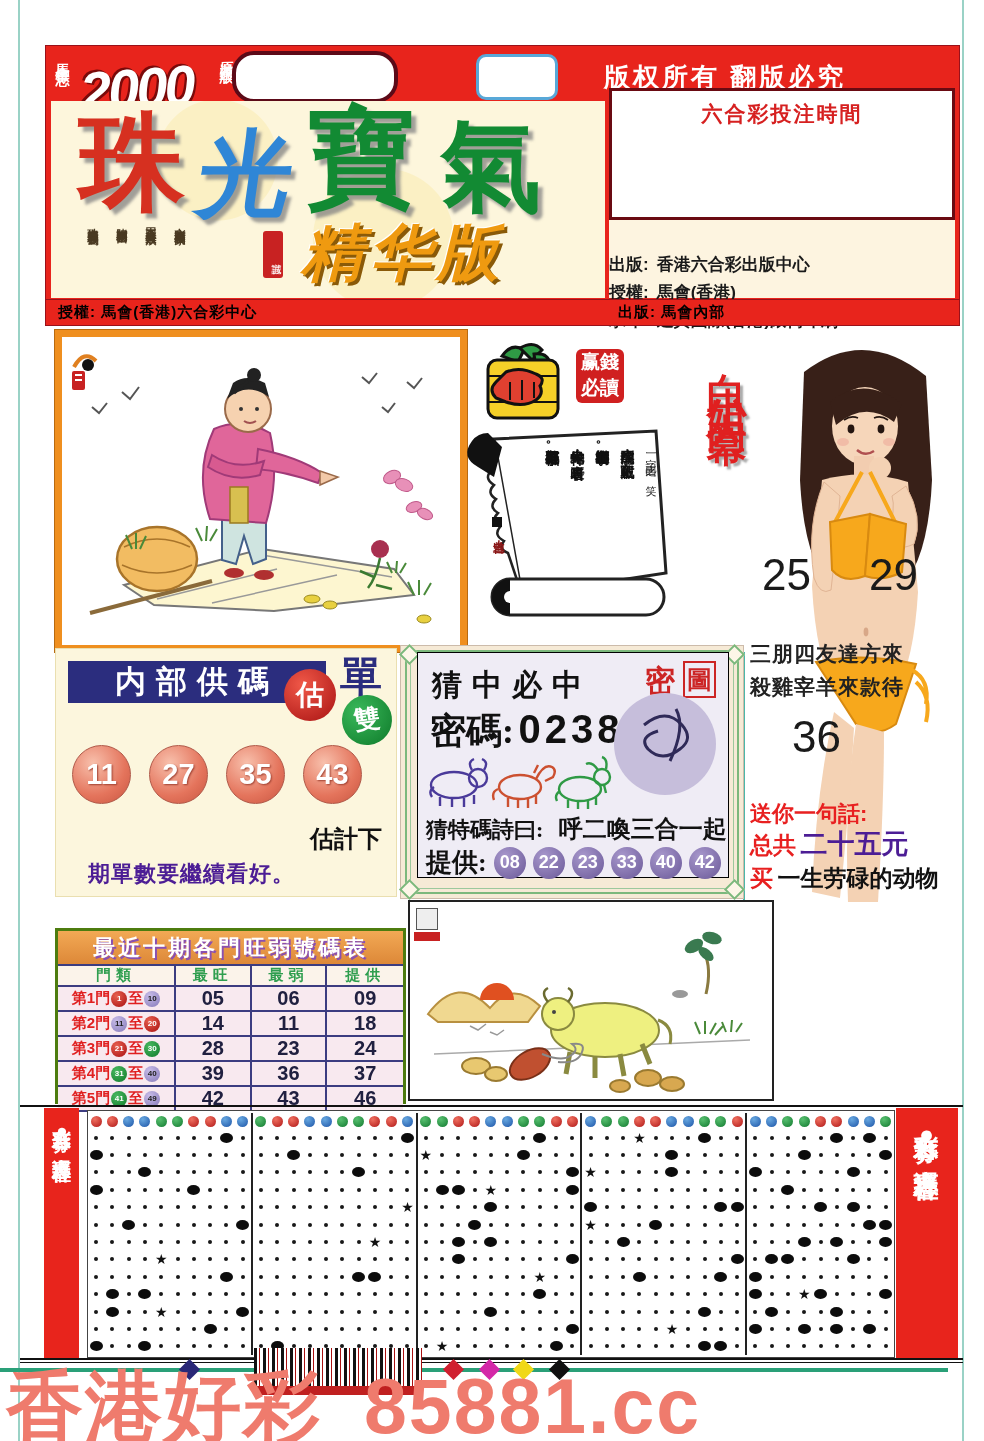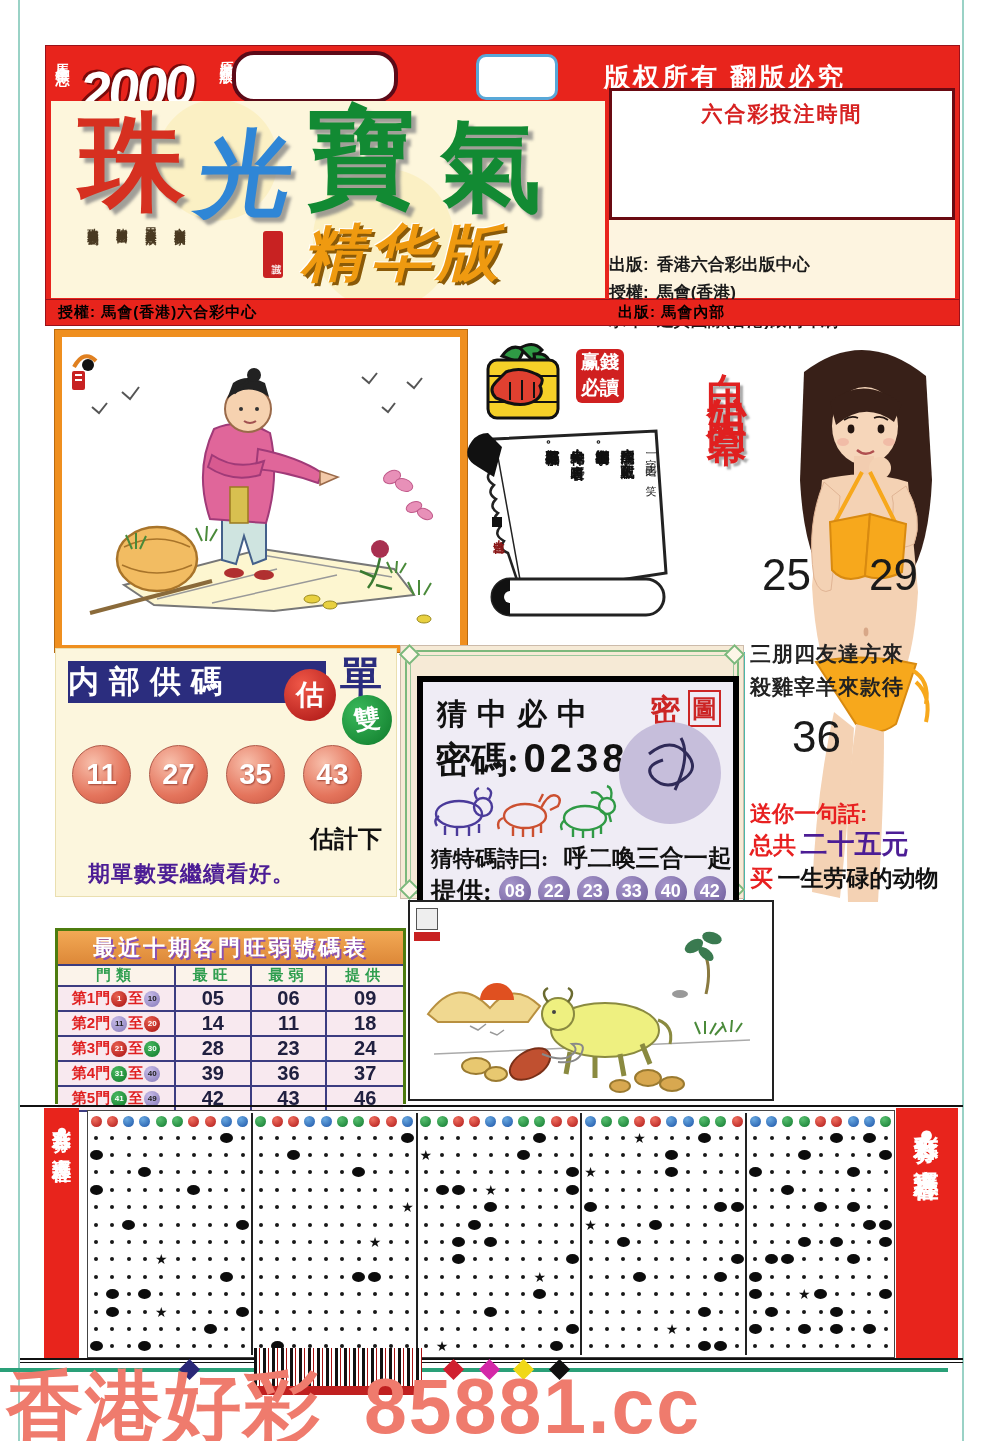--- a/index.html
+++ b/index.html
@@ -70,40 +70,40 @@
          font-family:"Liberation Serif",serif;letter-spacing:1px;}
   #num36{left:792px;top:712px;font-size:44px;color:#1a1a1a;}
   #gift{left:750px;top:798px;width:232px;line-height:31px;}
   .g1{color:#e82020;font-size:22px;font-weight:900;}
   .g2r,.g3r{color:#e82020;font-size:23px;font-weight:900;}
   .g2b{color:#4c1d95;font-size:27px;font-weight:900;}
   .g3b{color:#111;font-size:23px;font-weight:900;}
   
   #supply{left:55px;top:648px;width:340px;height:247px;background:#fcf6dd;border:1px solid #eadfb0;}
   .s-bar{left:12px;top:12px;width:258px;height:42px;background:#2b2d7e;color:#fff;font-size:31px;font-weight:bold;
-         letter-spacing:10px;text-align:left;line-height:42px;}
+         letter-spacing:10px;text-align:center;line-height:42px;}
   .gu{left:228px;top:20px;width:52px;height:52px;border-radius:50%;color:#fff;font-size:28px;font-weight:bold;
       text-align:center;line-height:52px;font-family:"Liberation Serif",serif;
       background:radial-gradient(circle at 35% 30%,#f05848,#a81212);}
   .dan{left:284px;top:0px;font-size:42px;font-weight:900;color:#2b2d7e;font-family:"Liberation Serif",serif;}
   .shuang{left:286px;top:46px;width:50px;height:50px;border-radius:50%;color:#fff;font-size:26px;font-weight:bold;
       text-align:center;line-height:50px;font-family:"Liberation Serif",serif;transform:rotate(-8deg);
       background:radial-gradient(circle at 35% 30%,#3ab85a,#0e7a2a);}
   .s-balls{left:16px;top:96px;display:flex;gap:18px;}
   .sball{width:57px;height:57px;border-radius:50%;border:1px solid #b05848;color:#fff;font-size:29px;font-weight:bold;
       display:flex;align-items:center;justify-content:center;text-shadow:1px 1px 2px #a04030;
       background:radial-gradient(circle at 35% 30%,#f8c0ac,#e4745c 60%,#c85540);}
   .note1{right:14px;top:174px;font-size:24px;font-weight:900;color:#111;}
   .note2{left:8px;top:210px;font-size:22px;font-weight:900;color:#4c1d95;letter-spacing:1px;margin-left:24px;}
   
   #guess{left:400px;top:645px;width:342px;height:252px;background:#f6ead6;border:1px solid #ccbbaa;}
   .frame{position:absolute;inset:4px;border:2px solid #7cb87c;}
   .frame2{position:absolute;inset:9px;border:1px solid #9cc89c;}
   .cd{position:absolute;width:11px;height:11px;background:#fdf6e8;border:2px solid #7cb87c;transform:rotate(45deg);}
-  .panel{position:absolute;left:16px;top:30px;width:310px;height:224px;background:#efecf5;border:6px solid #000000;}
+  .panel{position:absolute;left:16px;top:6px;width:310px;height:224px;background:#efecf5;border:1px solid #000000;}
   .g-title{position:absolute;left:14px;top:12px;font-size:30px;font-weight:bold;letter-spacing:10px;
       font-family:"Liberation Serif",serif;color:#111;}
   .g-seal{position:absolute;right:12px;top:8px;display:flex;gap:8px;color:#cc2525;font-family:"Liberation Serif",serif;align-items:flex-start;}
   .g-seal .c1{font-size:30px;font-weight:bold;}
   .g-seal .c2{font-size:25px;font-weight:bold;border:2px solid #cc2525;padding:0 2px;}
   .g-code{position:absolute;left:12px;top:54px;}
   .g-code .lb{font-size:36px;font-weight:bold;font-family:"Liberation Serif",serif;}
   .g-code .cd2{font-size:40px;font-weight:bold;letter-spacing:4px;}
   .g-circle{position:absolute;left:196px;top:40px;width:102px;height:102px;border-radius:50%;background:#c6bedb;}
   .g-animals{position:absolute;left:10px;top:100px;}

